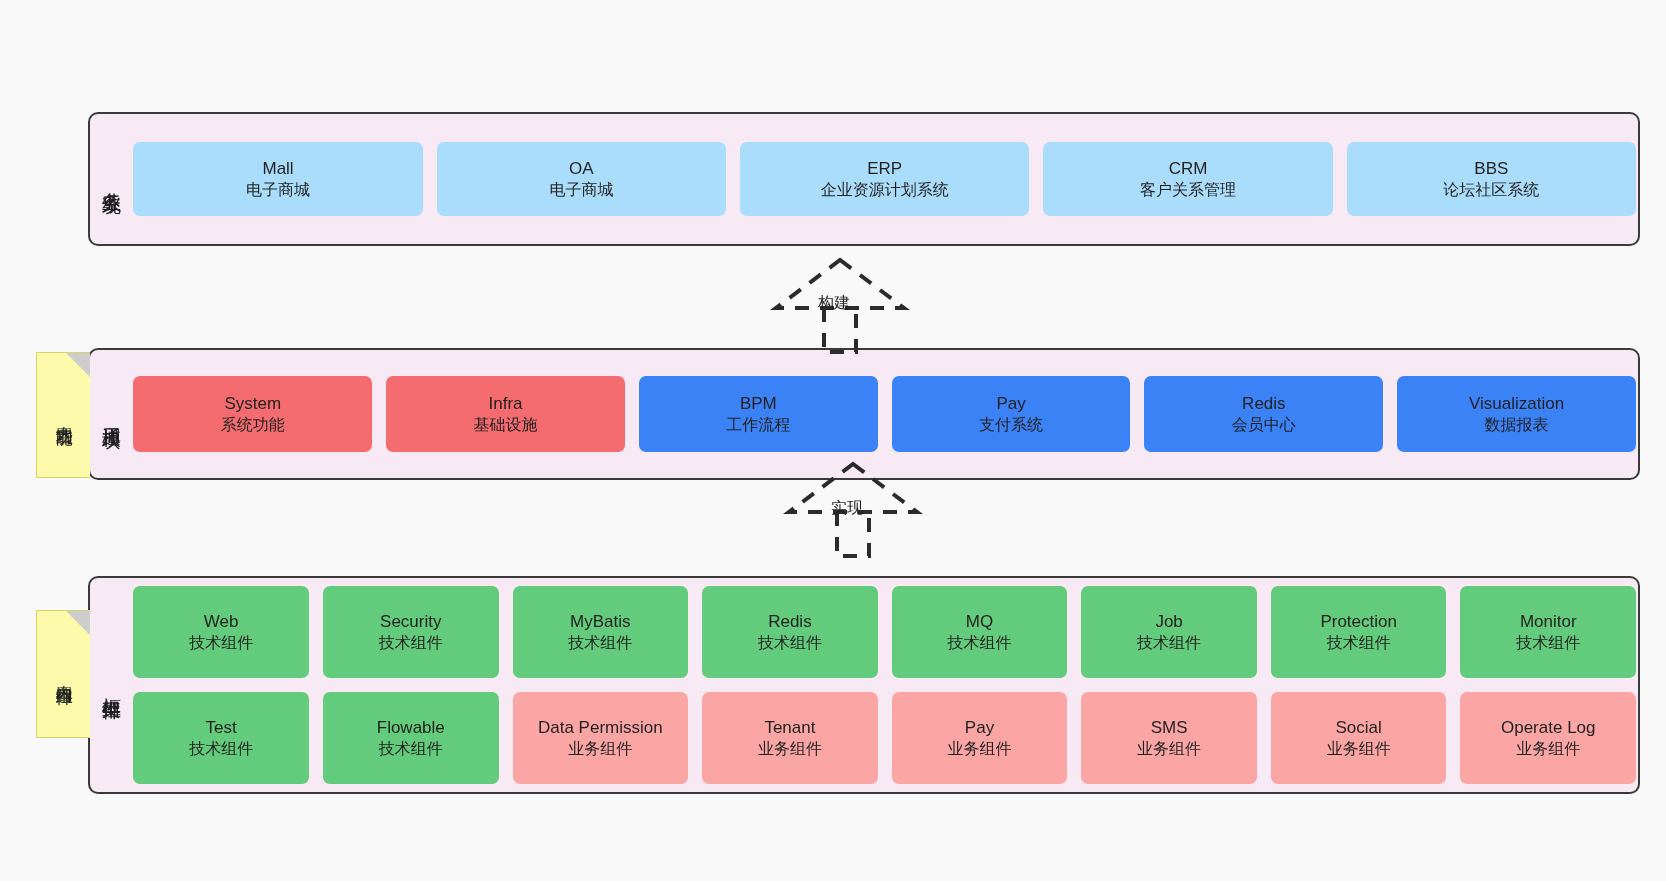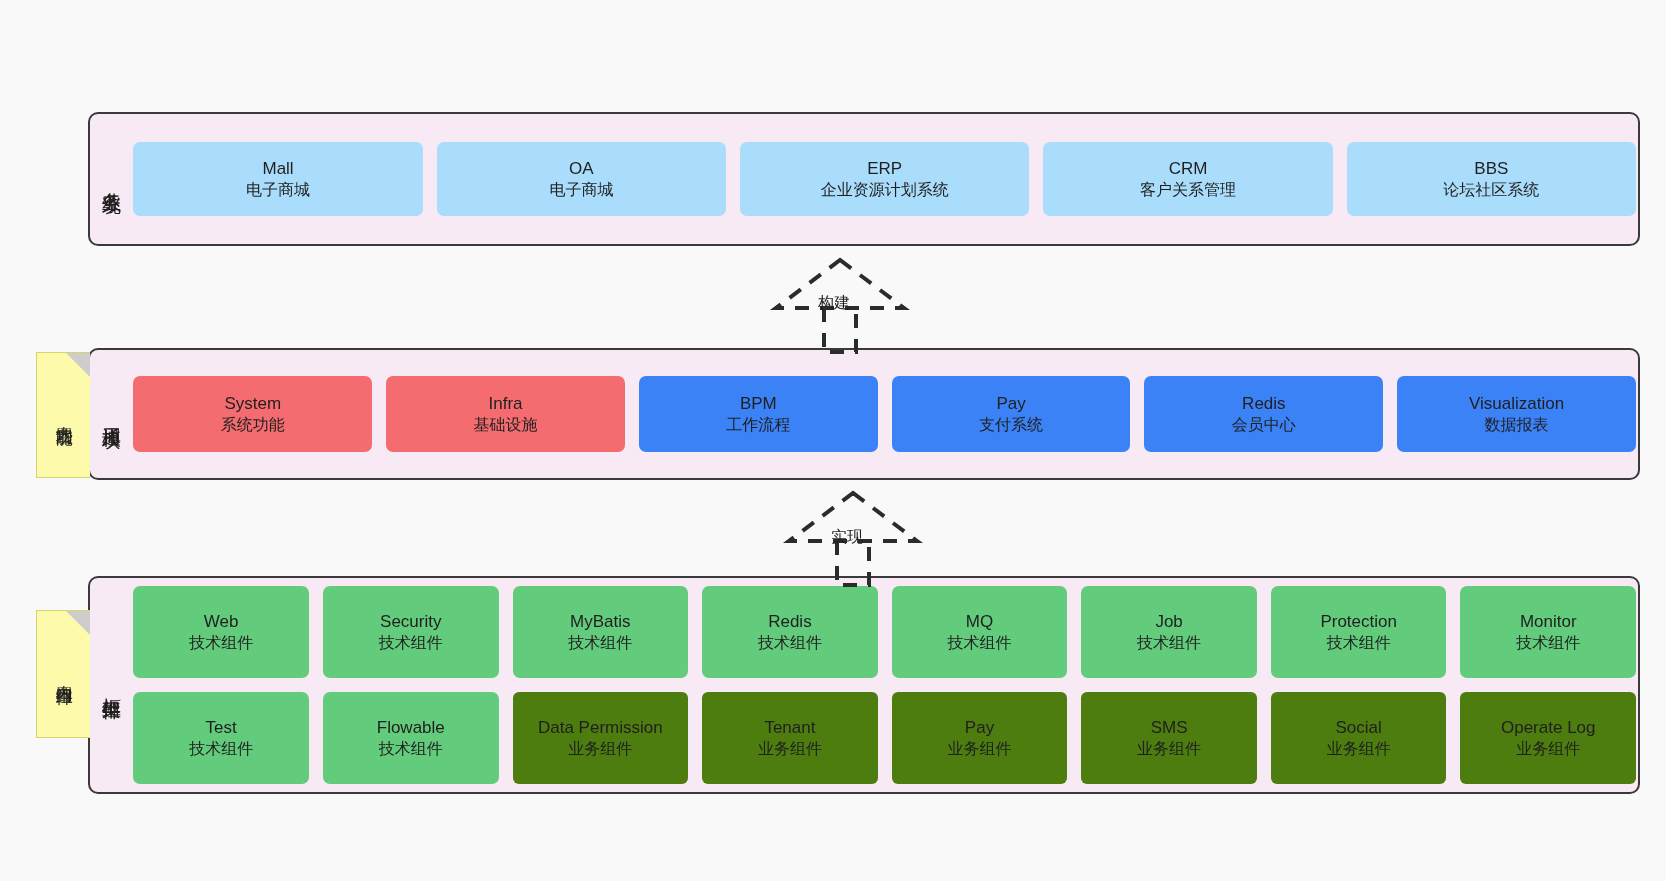--- a/index.html
+++ b/index.html
@@ -70,21 +70,21 @@
     line-height: 1.3;
     padding: 6px 4px;
   }
   .card .t-en { font-size: 17px; }
   .card .t-cn { font-size: 16px; }
 
   .c-blue       { background: #aadcfb; }
   .c-red        { background: #f46c70; }
   .c-pink       { background: #3b82f6; }
   .c-green      { background: #63cb7c; }
-  .c-lightgreen { background: #4d7c0f; border-radius: 6px; }
+  .c-lightgreen { background: #fca5a5; }
 
   
   #layer-business { left: 88px;  top: 112px; width: 1552px; height: 134px; }
   #layer-common   { left: 88px;  top: 348px; width: 1552px; height: 132px; }
   #layer-framework{ left: 88px;  top: 576px; width: 1552px; height: 218px; }
 
   #layer-business  .card { height: 74px; }
   #layer-common    .card { height: 76px; }
   #layer-framework .card { height: 92px; }
 
@@ -129,21 +129,21 @@
   .uml-arrow svg { display: block; overflow: visible; }
   .uml-label {
     position: absolute;
     font-size: 16px;
     color: #1f1f1f;
     background: transparent;
     white-space: nowrap;
     user-select: none;
   }
   #arrow-build  { left: 760px; top: 256px; text-align: right; }
-  #arrow-impl   { left: 773px; top: 489px; }
+  #arrow-impl   { left: 773px; top: 460px; }
   #arrow-build  .uml-label { left: 58px; top: 37px; }
   #arrow-impl   .uml-label { left: 58px; top: 38px; }
 </style>
 </head>
 <body>
 
 <div id="canvas">
 
   <div class="layer" id="layer-business">
     <div class="layer-title">业务系统</div>

